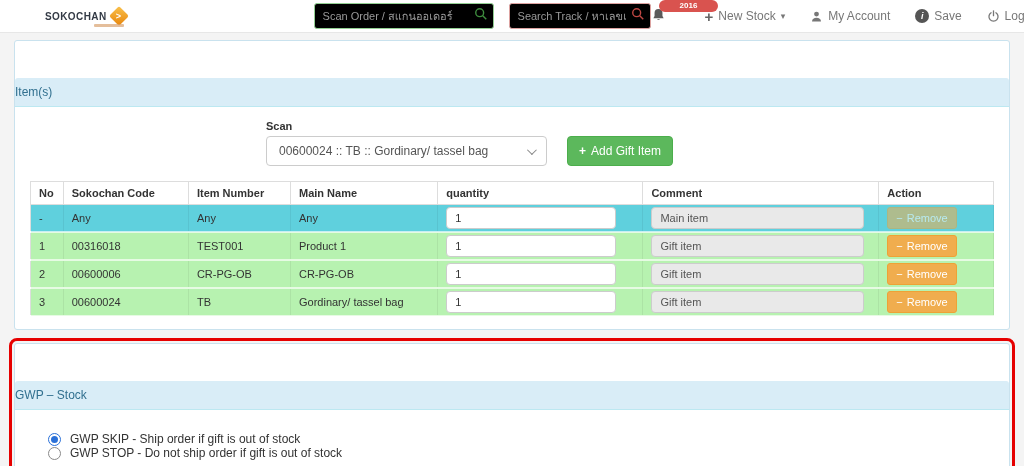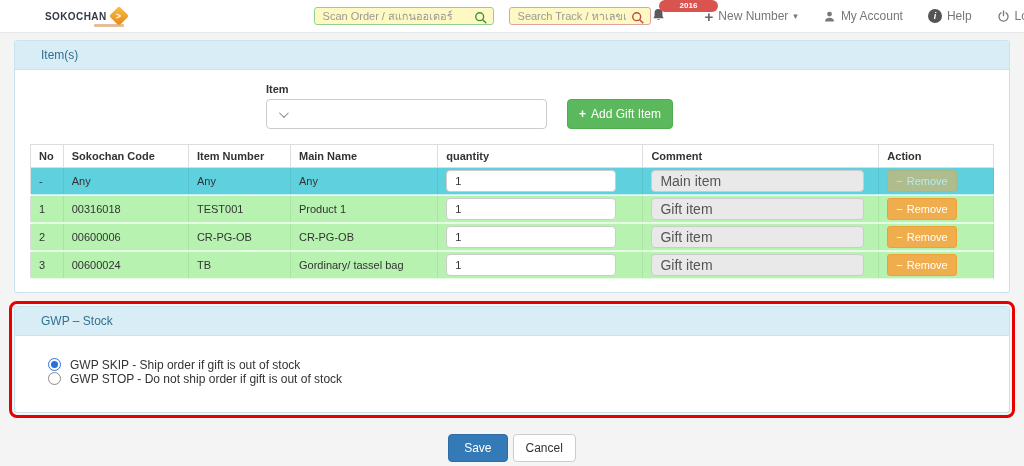--- a/index.html
+++ b/index.html
@@ -11,61 +11,61 @@
   .hamburger { width:22px; height:15px; display:flex; flex-direction:column; justify-content:space-between; cursor:pointer; }
   .hamburger span { display:block; height:3px; background:#4a4a4a; border-radius:1px; }
   .logo { display:flex; align-items:center; margin-left:20px; position:relative; }
   .logo-text { font-weight:800; font-size:10px; letter-spacing:.4px; color:#333a45; }
   .logo-diamond { width:14px; height:14px; margin-left:5px; background:linear-gradient(135deg,#f9c14c,#e8860c); transform:rotate(45deg); border-radius:2px; display:flex; align-items:center; justify-content:center; }
   .logo-diamond i { transform:rotate(-45deg); color:#fff; font-style:normal; font-weight:bold; font-size:9px; line-height:1; }
   .logo-subtext { position:absolute; right:2px; bottom:-4px; width:30px; height:3px; background:#d9a271; opacity:.7; border-radius:1px; }
 
   .nav-search { position:relative; margin-left:188px; }
   .nav-search + .nav-search { margin-left:15px; }
-  .nav-search input { height:18px; border-radius:3px; font-size:11px; padding:2px 24px 2px 8px; color:#888; outline:none; background:#fef9c3; font-family:inherit; }
+  .nav-search input { height:26px; border-radius:3px; font-size:11px; padding:2px 24px 2px 8px; color:#888; outline:none; background:#000000; font-family:inherit; }
   .nav-search input::placeholder { color:#999; }
   .scan-input input { width:180px; border:1px solid #93cf93; }
   .track-input input { width:142px; border:1px solid #ddA3a1; }
   .search-icon { position:absolute; right:6px; top:4px; width:14px; height:14px; }
   .nav-right { margin-left:auto; display:flex; align-items:center; gap:25px; color:#777; }
   .nav-item { display:flex; align-items:center; gap:5px; cursor:pointer; white-space:nowrap; }
   .bell-wrap { position:relative; margin-right:14px; cursor:pointer; }
   .badge { position:absolute; top:-7px; left:8px; background:#d9534f; color:#fff; font-size:8px; font-weight:bold; padding:2px 21px; border-radius:8px; line-height:1; }
   .caret { font-size:9px; color:#777; }
   .info-icon { width:14px; height:14px; border-radius:50%; background:#555; color:#fff; font-size:9px; font-weight:bold; display:inline-flex; align-items:center; justify-content:center; font-style:italic; }
 
   
   .content { padding:7px 14px 0; }
   .panel { background:#fff; border:1px solid #c9e2ee; border-radius:3px; }
-  .panel-heading { background:#d9edf7; color:#31708f; padding:7px 26px; font-size:12px; border-bottom:1px solid #bce8f1; border-radius:3px 3px 0 0; }
+  .panel-heading { background:#d9edf7; color:#31708f; padding:7px 0; font-size:12px; border-bottom:1px solid #bce8f1; border-radius:3px 3px 0 0;margin-top:37px; }
   .panel-body { padding:13px 15px 12px; }
 
   
   .item-group { margin-left:236px; }
   .item-label { font-weight:bold; font-size:11px; margin-bottom:4px; }
   .item-row { display:flex; align-items:center; }
   .select-box { width:281px; height:30px; border:1px solid #ccc; border-radius:4px; background:#fff; display:flex; align-items:center; justify-content:space-between; padding:0 12px; color:#555; cursor:pointer; }
   .chevron-down { width:7px; height:7px; border-right:1px solid #888; border-bottom:1px solid #888; transform:rotate(45deg) translateY(-2px); }
   .btn-add { margin-left:20px; background:#5cb85c; border:1px solid #4cae4c; color:#fff; border-radius:4px; padding:7px 11px; font-size:12px; cursor:pointer; display:inline-flex; gap:5px; align-items:center; font-family:inherit; }
 
   
   table { width:100%; border-collapse:collapse; margin-top:15px; font-size:11px; border:1px solid #ddd; }
   th { text-align:left; padding:5px 8px; border:1px solid #ddd; font-weight:bold; background:#fff;margin-left:44px; }
   td { padding:2px 8px; height:27px; vertical-align:middle; border-right:1px solid rgba(0,0,0,.06); border-bottom:2px solid rgba(255,255,255,.65); }
   tr.row-main td { background:#5fd0dd; }
   tr.row-gift td { background:#b7f2b0; }
   .qty-input { width:90%; height:22px; border:1px solid #ccc; border-radius:4px; padding:0 8px; font-size:11px; color:#333; background:#fff; font-family:inherit; }
-  .comment-input { width:97%; height:22px; border:1px solid #ccc; border-radius:4px; padding:0 8px; font-size:14px; color:#555; background:#e9e9e9; font-family:inherit; }
+  .comment-input { width:97%; height:22px; border:1px solid #ccc; border-radius:4px; padding:0 8px; font-size:11px; color:#555; background:#e9e9e9; font-family:inherit; }
   .btn-remove { background:#f0ad4e; border:1px solid #eea236; color:#fff; border-radius:3px; padding:4px 8px; font-size:11px; cursor:pointer; display:inline-flex; gap:4px; align-items:center; font-family:inherit; }
   .btn-remove.is-disabled { opacity:.55; cursor:default; }
 
   
   .gwp-panel { margin-top:13px; outline:3px solid #e60000; outline-offset:2px; }
   .gwp-body { padding:22px 15px 26px; }
-  .radio-option { display:flex; align-items:flex-start; gap:9px; margin-left:18px; cursor:pointer; }
+  .radio-option { display:flex; align-items:flex-end; gap:9px; margin-left:18px; cursor:pointer; }
   .radio-option + .radio-option { }
   .radio { width:13px; height:13px; border-radius:50%; border:1px solid #8a8a8a; background:#fff; position:relative; flex:none; }
   .radio.checked { border-color:#2a70d8; }
   .radio.checked::after { content:""; position:absolute; left:2px; top:2px; right:2px; bottom:2px; border-radius:50%; background:#2a70d8; }
 
   
   .footer { display:flex; justify-content:center; gap:5px; margin-top:21px; }
   .btn-save { background:#337ab7; border:1px solid #2e6da4; color:#fff; border-radius:4px; padding:6px 15px; font-size:12px; cursor:pointer; font-family:inherit; }
   .btn-cancel { background:#fff; border:1px solid #ccc; color:#333; border-radius:4px; padding:6px 12px; font-size:12px; cursor:pointer; font-family:inherit; }
 </style>
@@ -104,53 +104,54 @@
   <div class="nav-right">
     <div class="bell-wrap">
       <svg width="15" height="16" viewBox="0 0 16 16">
           <path d="M8 1.5a4.2 4.2 0 0 0-4.2 4.2v3.4L2.5 11.4h11L12.2 9.1V5.7A4.2 4.2 0 0 0 8 1.5z" fill="#5a5a5a"></path>
           <path d="M6.6 12.4a1.5 1.5 0 0 0 2.8 0z" fill="#5a5a5a"></path>
         </svg>
       <span class="badge">2016</span>
     </div>
     <div class="nav-item">
       <span style="font-size:15px;font-weight:bold;color:#666;">+</span>
-      <span>New Number</span>
+      <span>New Stock</span>
       <span class="caret">▾</span>
     </div>
     <div class="nav-item">
       <svg width="13" height="13" viewBox="0 0 16 16">
           <circle cx="8" cy="5" r="3" fill="#777"></circle>
           <path d="M2.5 14c0-3 2.5-4.5 5.5-4.5S13.5 11 13.5 14z" fill="#777"></path>
         </svg>
       <span>My Account</span>
     </div>
     <div class="nav-item">
       <span class="info-icon">i</span>
-      <span>Help</span>
+      <span>Save</span>
     </div>
     <div class="nav-item">
       <svg width="13" height="13" viewBox="0 0 16 16">
           <path d="M5 3.4a5.6 5.6 0 1 0 6 0" fill="none" stroke="#777" stroke-width="1.6" stroke-linecap="round"></path>
           <line x1="8" y1="1" x2="8" y2="7" stroke="#777" stroke-width="1.6" stroke-linecap="round"></line>
         </svg>
       <span>Logout (sand)</span>
     </div>
   </div>
 </div>
 
 <div class="content">
 
   <div class="panel">
     <div class="panel-heading">Item(s)</div>
     <div class="panel-body">
       <div class="item-group">
-        <div class="item-label">Item</div>
+        <div class="item-label">Scan</div>
         <div class="item-row">
           <div class="select-box">
+            <span>00600024 :: TB :: Gordinary/ tassel bag</span>
             <span class="chevron-down"></span>
           </div>
           <button class="btn-add">
             <span style="font-weight:bold;">+</span>
             <span>Add Gift Item</span>
           </button>
         </div>
       </div>
 
       <table>

